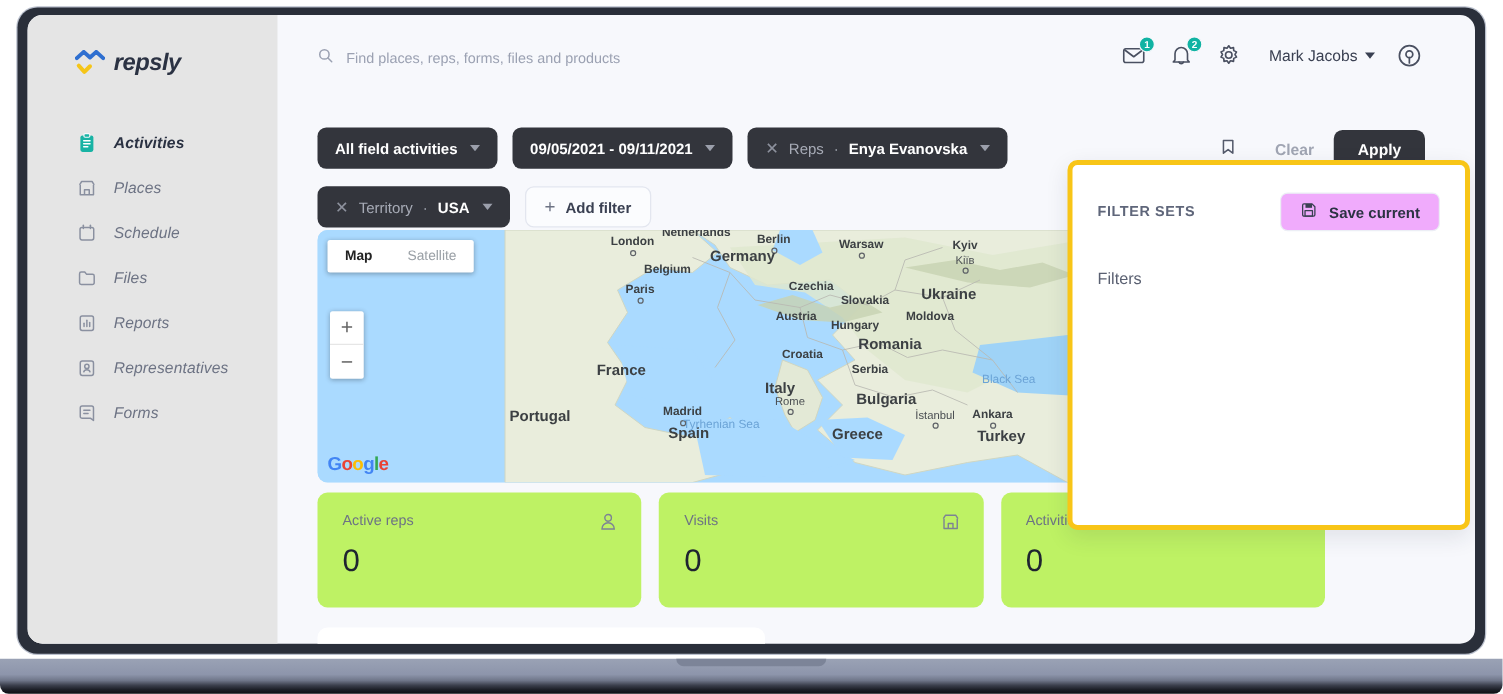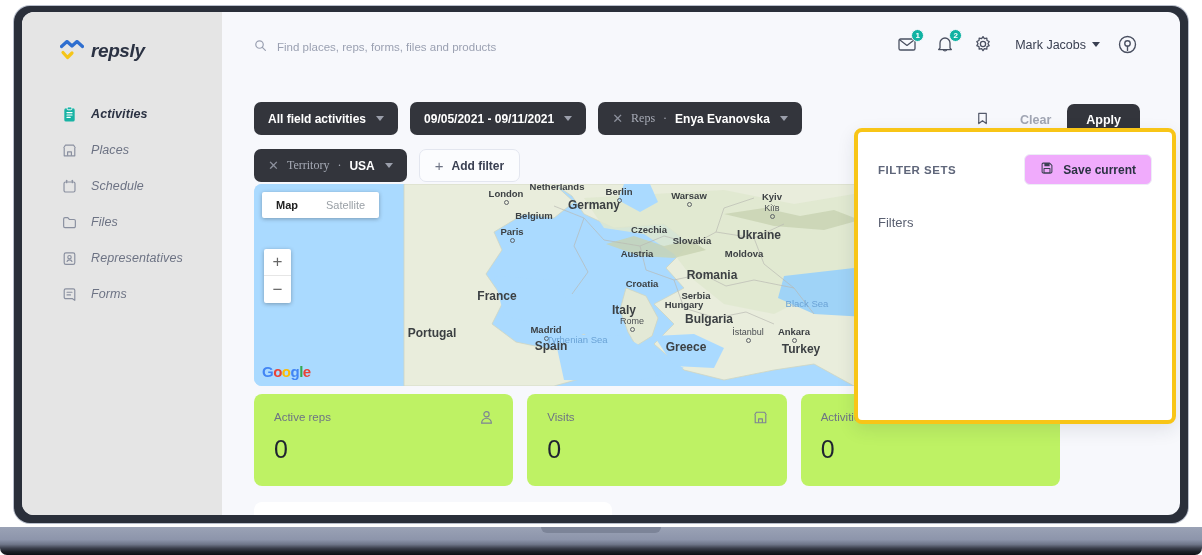--- a/index.html
+++ b/index.html
@@ -88,21 +88,21 @@
   #filter-bar { position: absolute; left: 200px; right: 0; top: 76px; height: 90px; }
   .chip-row { display: flex; align-items: center; gap: 12px; padding-left: 32px; }
   .chip-row.row1 { padding-top: 14px; }
   .chip-row.row2 { padding-top: 14px; }
   .chip {
     display: flex; align-items: center; gap: 8px;
     height: 33px; padding: 0 14px;
     background: #33353c; border-radius: 7px; cursor: pointer;
     font-size: 12px; color: #ffffff; font-weight: bold; white-space: nowrap;
   }
-  .chip .chip-pre { color: #a7abb6; font-weight: normal; font-family: Liberation Serif, serif; }
+  .chip .chip-pre { color: #a7abb6; font-weight: normal; }
   .chip .x-ico { color: #8d919d; font-size: 13px; font-weight: normal; line-height: 1; }
   .chip .chip-caret { width: 0; height: 0; border-left: 4px solid transparent; border-right: 4px solid transparent; border-top: 5px solid #9b9fab; margin-left: 2px; }
   #add-filter-chip {
     display: flex; align-items: center; gap: 8px;
     height: 33px; padding: 0 15px;
     background: #fbfcfe; border: 1px solid #e3e6ef; border-radius: 7px;
     font-size: 12px; color: #3a4052; font-weight: bold; cursor: pointer;
   }
   #add-filter-chip .plus { font-size: 15px; font-weight: normal; color: #6d7384; }
 
@@ -251,20 +251,31 @@
 
         <div class="nav-item">
           <span class="nav-icon">
             <svg viewBox="0 0 18 18" width="17" height="17" fill="none" stroke="#8a90a0" stroke-width="1.25" stroke-linejoin="round">
               <path d="M2.8 5.2 A1.4 1.4 0 0 1 4.2 3.8 H7.2 L8.8 5.8 H13.8 A1.4 1.4 0 0 1 15.2 7.2 V13 A1.4 1.4 0 0 1 13.8 14.4 H4.2 A1.4 1.4 0 0 1 2.8 13 Z"></path>
             </svg>
           </span>
           <span class="nav-label">Files</span>
         </div>
 
+        <div class="nav-item">
+          <span class="nav-icon">
+            <svg viewBox="0 0 18 18" width="17" height="17" fill="none" stroke="#8a90a0" stroke-width="1.25" stroke-linecap="round">
+              <rect x="3.4" y="3" width="11.2" height="12.2" rx="1.6"></rect>
+              <line x1="6.6" y1="11.8" x2="6.6" y2="9.2"></line>
+              <line x1="9" y1="11.8" x2="9" y2="6.6"></line>
+              <line x1="11.4" y1="11.8" x2="11.4" y2="8.4"></line>
+            </svg>
+          </span>
+          <span class="nav-label">Reports</span>
+        </div>
 
         <div class="nav-item">
           <span class="nav-icon">
             <svg viewBox="0 0 18 18" width="17" height="17" fill="none" stroke="#8a90a0" stroke-width="1.25">
               <rect x="3.4" y="3" width="11.2" height="12.2" rx="1.8"></rect>
               <circle cx="9" cy="7.6" r="1.8"></circle>
               <path d="M6.2 12.6 A2.9 2.9 0 0 1 11.8 12.6"></path>
             </svg>
           </span>
           <span class="nav-label">Representatives</span>
@@ -437,21 +448,21 @@
             <div class="map-label city" style="left: 518px; top: 19px; transform: translate(-50%, 0px);">Kiїв</div>
             <div class="city-dot" style="left: 515.5px; top: 30px;"></div>
             <div class="map-label country" style="left: 340px; top: 14px; transform: translate(-50%, 0px);">Germany</div>
             <div class="map-label region" style="left: 280px; top: 26px; transform: translate(-50%, 0px);">Belgium</div>
             <div class="map-label region" style="left: 258px; top: 42px; transform: translate(-50%, 0px);">Paris</div>
             <div class="city-dot" style="left: 255.5px; top: 54px;"></div>
             <div class="map-label region" style="left: 395px; top: 40px; transform: translate(-50%, 0px);">Czechia</div>
             <div class="map-label region" style="left: 438px; top: 51px; transform: translate(-50%, 0px);">Slovakia</div>
             <div class="map-label country" style="left: 505px; top: 44px; transform: translate(-50%, 0px);">Ukraine</div>
             <div class="map-label region" style="left: 383px; top: 64px; transform: translate(-50%, 0px);">Austria</div>
-            <div class="map-label region" style="left: 430px; top: 71px; transform: translate(-50%, 0px); margin-top: 44px;">Hungary</div>
+            <div class="map-label region" style="left: 430px; top: 71px; transform: translate(-50%, 0px);">Hungary</div>
             <div class="map-label region" style="left: 490px; top: 64px; transform: translate(-50%, 0px);">Moldova</div>
             <div class="map-label country" style="left: 243px; top: 75px; transform: translate(-50%, 0px); margin-top: 30px;">France</div>
             <div class="map-label country" style="left: 458px; top: 84px; transform: translate(-50%, 0px);">Romania</div>
             <div class="map-label region" style="left: 388px; top: 94px; transform: translate(-50%, 0px);">Croatia</div>
             <div class="map-label region" style="left: 442px; top: 106px; transform: translate(-50%, 0px);">Serbia</div>
             <div class="map-label sea" style="left: 553px; top: 114px; transform: translate(-50%, 0px);">Black Sea</div>
             <div class="map-label country" style="left: 370px; top: 119px; transform: translate(-50%, 0px);">Italy</div>
             <div class="map-label country" style="left: 455px; top: 128px; transform: translate(-50%, 0px);">Bulgaria</div>
             <div class="map-label city" style="left: 378px; top: 132px; transform: translate(-50%, 0px);">Rome</div>
             <div class="city-dot" style="left: 375.5px; top: 143px;"></div>

